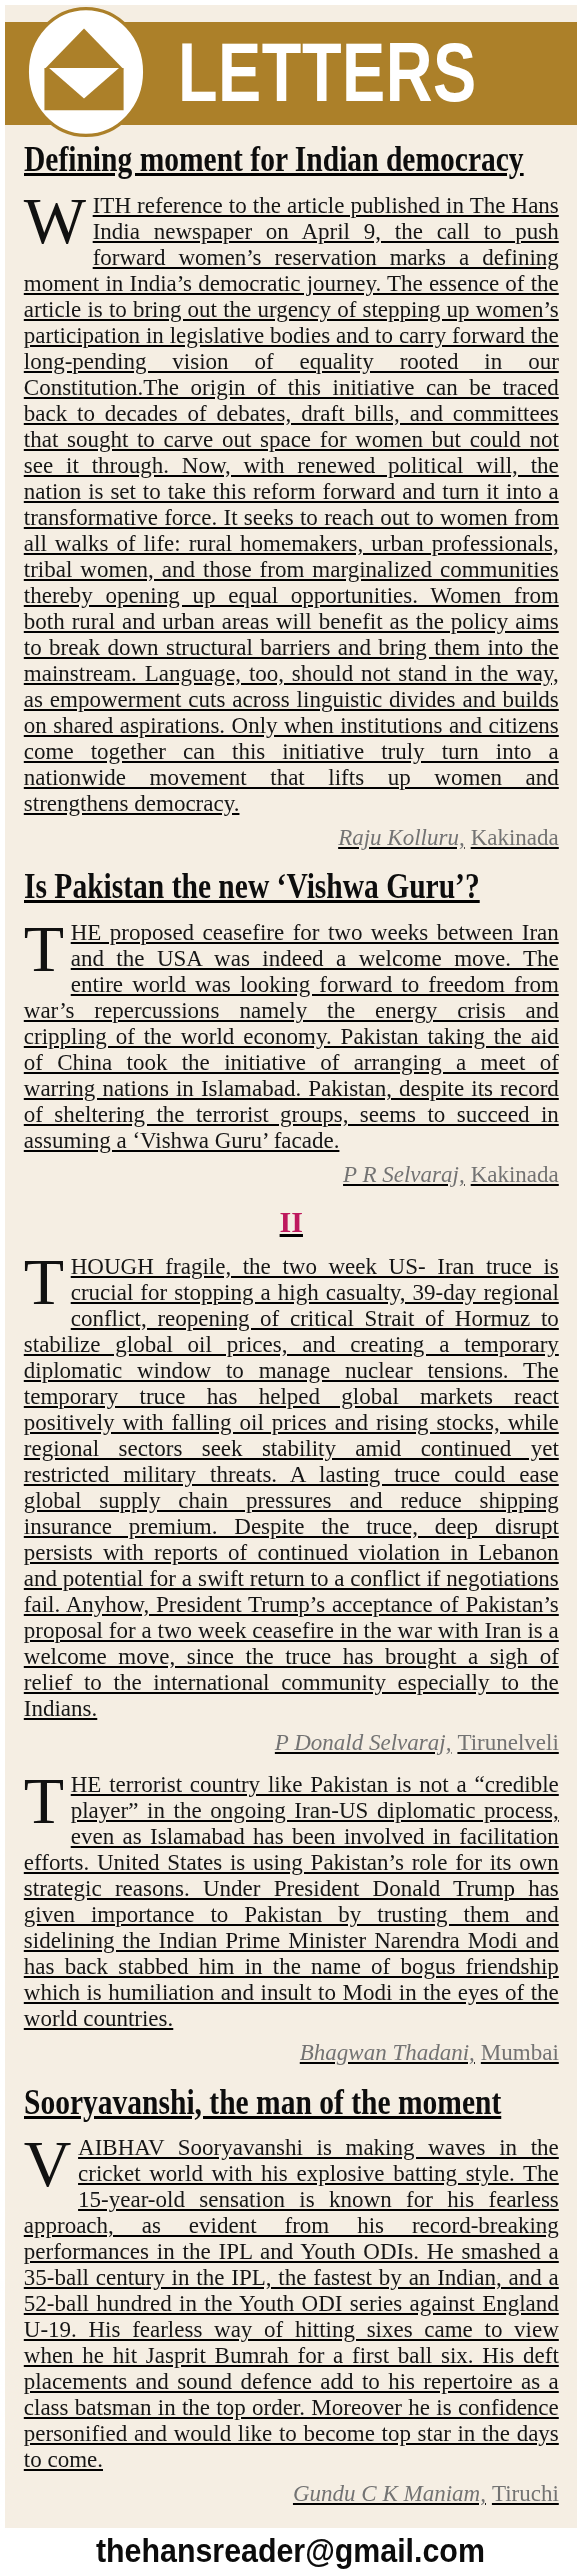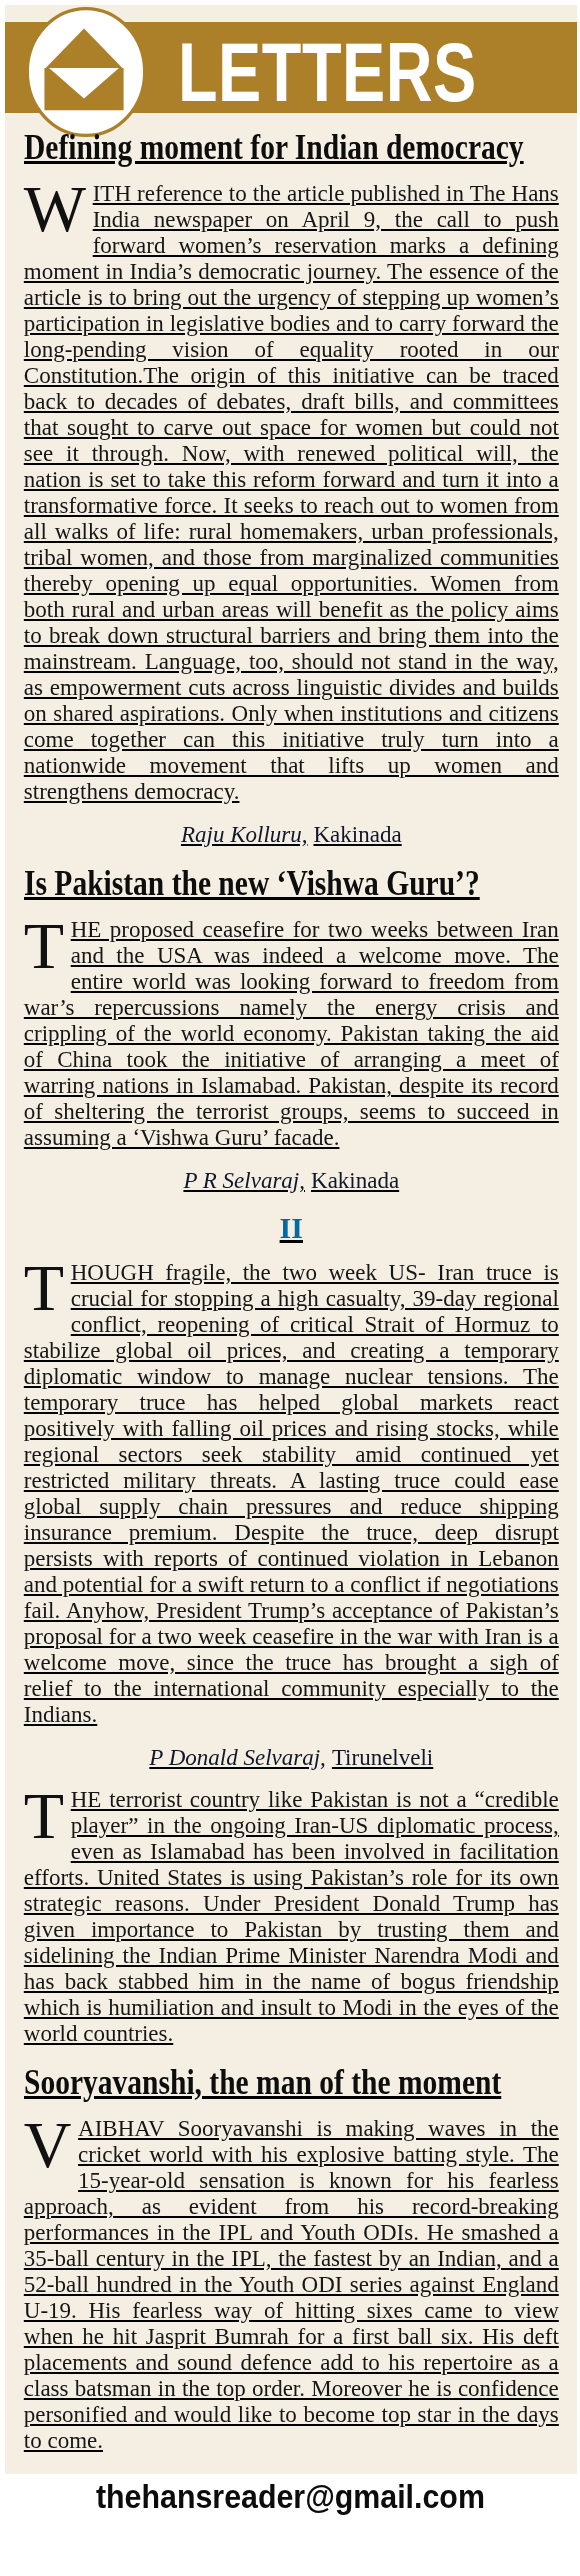--- a/index.html
+++ b/index.html
@@ -10,21 +10,21 @@
     margin:5.3px 4px 0 5.3px;
     width:572px;
     box-sizing:border-box;
     background:#F5EEE3;
     padding:17px 18.5px 20px 18.5px;
   }
 
   
   .band {
     position:relative;
-    height:91px;
+    height:103px;
     background:#AC8029;
     margin:0 -18.5px 14.6px -18.5px;
   }
   .badge { position:absolute; left:18.5px; top:-16px; width:124px; height:132px; }
   .masthead-title {
     position:absolute; left:173px; top:0; height:103px; line-height:101px;
     color:#ffffff; font-family:"Liberation Sans", sans-serif; font-weight:bold;
     font-size:83px; letter-spacing:0.7px;
     transform:scaleX(0.78); transform-origin:0 50%;
     white-space:nowrap;
@@ -34,36 +34,36 @@
     font-family:"Liberation Serif", serif;
     font-weight:bold; color:#0d0d0d;
     font-size:36px; line-height:1.1;
     margin:16px 0 13.2px 0;
     transform:scaleX(0.82); transform-origin:0 50%;
     white-space:nowrap;
   }
   .headline.first { margin-top:0; }
 
   .numeral {
-    text-align:center; font-weight:bold; color:#0369a1;
+    text-align:center; font-weight:bold; color:#be185d;
     font-size:30px; line-height:1.2; margin:10.6px 0 13.2px 0;
   }
 
   .letter { margin:0 0 16px 0;text-decoration:underline; }
   .letter-body {
     margin:0; font-size:23px; line-height:26px;
     text-align:justify; color:#161616;
   }
   .dropcap {
     float:left; font-size:66px; line-height:52px;
     padding:2.6px 6.6px 0 0; color:#111111;
   }
   .sig {
-    text-align:center; font-size:23px; line-height:26.5px;
-    margin-top:17px; color:#0f172a;
+    text-align:right; font-size:23px; line-height:26.5px;
+    margin-top:8px; color:#737373;
   }
   .sig .place { margin-left:6px; }
 
   .email-band {
     background:#ffffff; height:46px;
     display:flex; align-items:center; justify-content:center;
   }
   .email {
     font-family:"Liberation Sans", sans-serif; font-weight:bold;
     font-size:33px; color:#0c0c0c;
@@ -101,25 +101,27 @@
     </section>
 
     <section class="letter">
       <div class="numeral">II</div>
       <p class="letter-body"><span class="dropcap">T</span><span>HOUGH fragile, the two week US- Iran truce is crucial for stopping a high casualty, 39-day regional conflict, reopening of critical Strait of Hormuz to stabilize global oil prices, and creating a temporary diplomatic window to manage nuclear tensions. The temporary truce has helped global markets react positively with falling oil prices and rising stocks, while regional sectors seek stability amid continued yet restricted military threats. A lasting truce could ease global supply chain pressures and reduce shipping insurance premium. Despite the truce, deep disrupt persists with reports of continued violation in Lebanon and potential for a swift return to a conflict if negotiations fail. Anyhow, President Trump’s acceptance of Pakistan’s proposal for a two week ceasefire in the war with Iran is a welcome move, since the truce has brought a sigh of relief to the international community especially to the Indians.</span></p>
       <div class="sig"><i>P Donald Selvaraj,</i><span class="place">Tirunelveli</span></div>
     </section>
 
     <section class="letter">
       <p class="letter-body"><span class="dropcap">T</span><span>HE terrorist country like Pakistan is not a “credible player” in the ongoing Iran-US diplomatic process, even as Islamabad has been involved in facilitation efforts. United States is using Pakistan’s role for its own strategic reasons. Under President Donald Trump has given importance to Pakistan by trusting them and sidelining the Indian Prime Minister Narendra Modi and has back stabbed him in the name of bogus friendship which is humiliation and insult to Modi in the eyes of the world countries.</span></p>
+      <div class="sig"><i>Bhagwan Thadani,</i><span class="place">Mumbai</span></div>
     </section>
 
     <section class="letter" style="margin-bottom:0;">
       <h2 class="headline">Sooryavanshi, the man of the moment</h2>
       <p class="letter-body"><span class="dropcap">V</span><span>AIBHAV Sooryavanshi is making waves in the cricket world with his explosive batting style. The 15-year-old sensation is known for his fearless approach, as evident from his record-breaking performances in the IPL and Youth ODIs. He smashed a 35-ball century in the IPL, the fastest by an Indian, and a 52-ball hundred in the Youth ODI series against England U-19. His fearless way of hitting sixes came to view when he hit Jasprit Bumrah for a first ball six. His deft placements and sound defence add to his repertoire as a class batsman in the top order. Moreover he is confidence personified and would like to become top star in the days to come.</span></p>
+      <div class="sig"><i>Gundu C K Maniam,</i><span class="place">Tiruchi</span></div>
     </section>
 
   </div>
 
   <div class="email-band">
     <div class="email">thehansreader@gmail.com</div>
   </div>
 
 </div>
 

